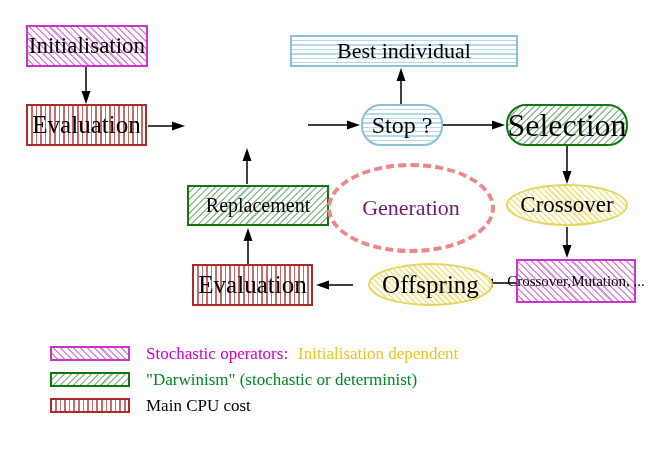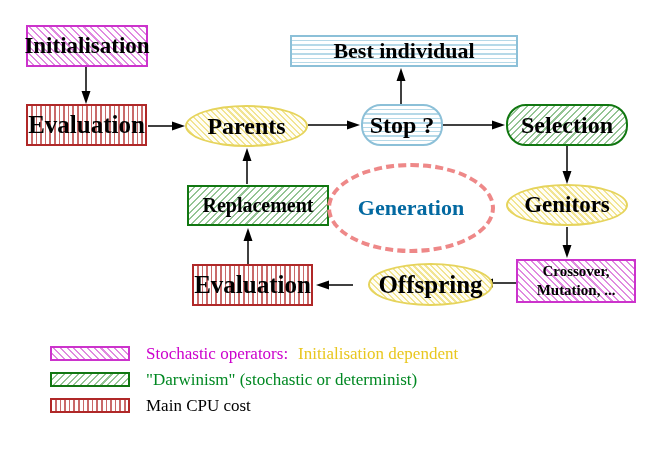--- a/index.html
+++ b/index.html
@@ -2,21 +2,21 @@
 <html><head>
 <meta charset="utf-8">
 <style>
   html,body{margin:0;padding:0;background:#ffffff;}
   .canvas{
     position:relative;width:662px;height:471px;background:#ffffff;
     font-family:"Liberation Serif","DejaVu Serif",serif;overflow:hidden;
   }
   .node{
     position:absolute;display:flex;align-items:center;justify-content:center;
-    text-align:center;color:#000;box-sizing:border-box;white-space:nowrap;font-weight:bold;
+    text-align:center;color:#000;box-sizing:border-box;white-space:nowrap;
   }
   
   .hatch-magenta{
     background:repeating-linear-gradient(45deg,#ffffff 0 3.3px,#e08ae0 3.3px 4.8px);
     border:2px solid #cc33cc;
   }
   .hatch-green{
     background:repeating-linear-gradient(135deg,#ffffff 0 3.3px,#94c494 3.3px 4.8px);
     border:2px solid #117711;
   }
@@ -34,31 +34,31 @@
   }
   .ellipse{border-radius:50%;}
   .rounded{border-radius:20px;}
 
   
   #n-initialisation{left:26px;top:25px;width:122px;height:42px;font-size:23px;}
   #n-evaluation-top{left:26px;top:104px;width:121px;height:42px;font-size:25px;}
   #n-parents{left:185px;top:105px;width:123px;height:42px;font-size:24px;}
   #n-best-individual{left:290px;top:35px;width:228px;height:32px;font-size:22px;}
   #n-stop{left:361px;top:104px;width:82px;height:42px;font-size:24px;}
-  #n-selection{left:506px;top:104px;width:122px;height:42px;font-size:24px;border-radius:20px;}
+  #n-selection{left:506px;top:104px;width:122px;height:42px;font-size:32px;border-radius:20px;}
   #n-replacement{left:187px;top:185px;width:142px;height:41px;font-size:20px;}
   #n-generation{
     left:327px;top:163px;width:168px;height:90px;font-size:22px;
-    border:4px dashed #ee8888;border-radius:50%;color:#0369a1;background:transparent;
+    border:4px dashed #ee8888;border-radius:50%;color:#701a75;background:transparent;
   }
   #n-genitors{left:506px;top:184px;width:122px;height:42px;font-size:23px;}
   #n-evaluation-bottom{left:192px;top:264px;width:121px;height:42px;font-size:25px;}
   #n-offspring{left:368px;top:263px;width:125px;height:43px;font-size:25px;}
   #n-crossover{left:516px;top:259px;width:120px;height:44px;font-size:15px;
-    flex-direction:column;line-height:1.25;}
+    line-height:1.25;}
 
   svg.arrows{position:absolute;left:0;top:0;width:662px;height:471px;pointer-events:none;}
   svg.arrows line{stroke:#000;stroke-width:1.5;}
   svg.arrows polygon{fill:#000;}
 
   
   .legend-row{position:absolute;left:26px;display:flex;align-items:center;height:17px;padding-left:24px;}
   .legend-swatch{width:80px;height:15px;box-sizing:border-box;flex:0 0 auto;}
   .legend-text{margin-left:16px;font-size:17px;white-space:nowrap;}
   #lr-0{top:345px;} #lr-1{top:371px;} #lr-2{top:397px;} #lr-3{top:423px;}
@@ -121,23 +121,20 @@
   </svg>
 
   <div id="n-initialisation" class="node hatch-magenta">
     <span>Initialisation</span>
   </div>
 
   <div id="n-evaluation-top" class="node stripe-red">
     <span>Evaluation</span>
   </div>
 
-  <div id="n-parents" class="node hatch-yellow ellipse">
-    <span>Parents</span>
-  </div>
 
   <div id="n-best-individual" class="node stripe-blue">
     <span>Best individual</span>
   </div>
 
   <div id="n-stop" class="node stripe-blue rounded">
     <span>Stop ?</span>
   </div>
 
   <div id="n-selection" class="node hatch-green">
@@ -146,21 +143,21 @@
 
   <div id="n-replacement" class="node hatch-green">
     <span>Replacement</span>
   </div>
 
   <div id="n-generation" class="node">
     <span>Generation</span>
   </div>
 
   <div id="n-genitors" class="node hatch-yellow ellipse">
-    <span>Genitors</span>
+    <span>Crossover</span>
   </div>
 
   <div id="n-evaluation-bottom" class="node stripe-red">
     <span>Evaluation</span>
   </div>
 
   <div id="n-offspring" class="node hatch-yellow ellipse">
     <span>Offspring</span>
   </div>
 

